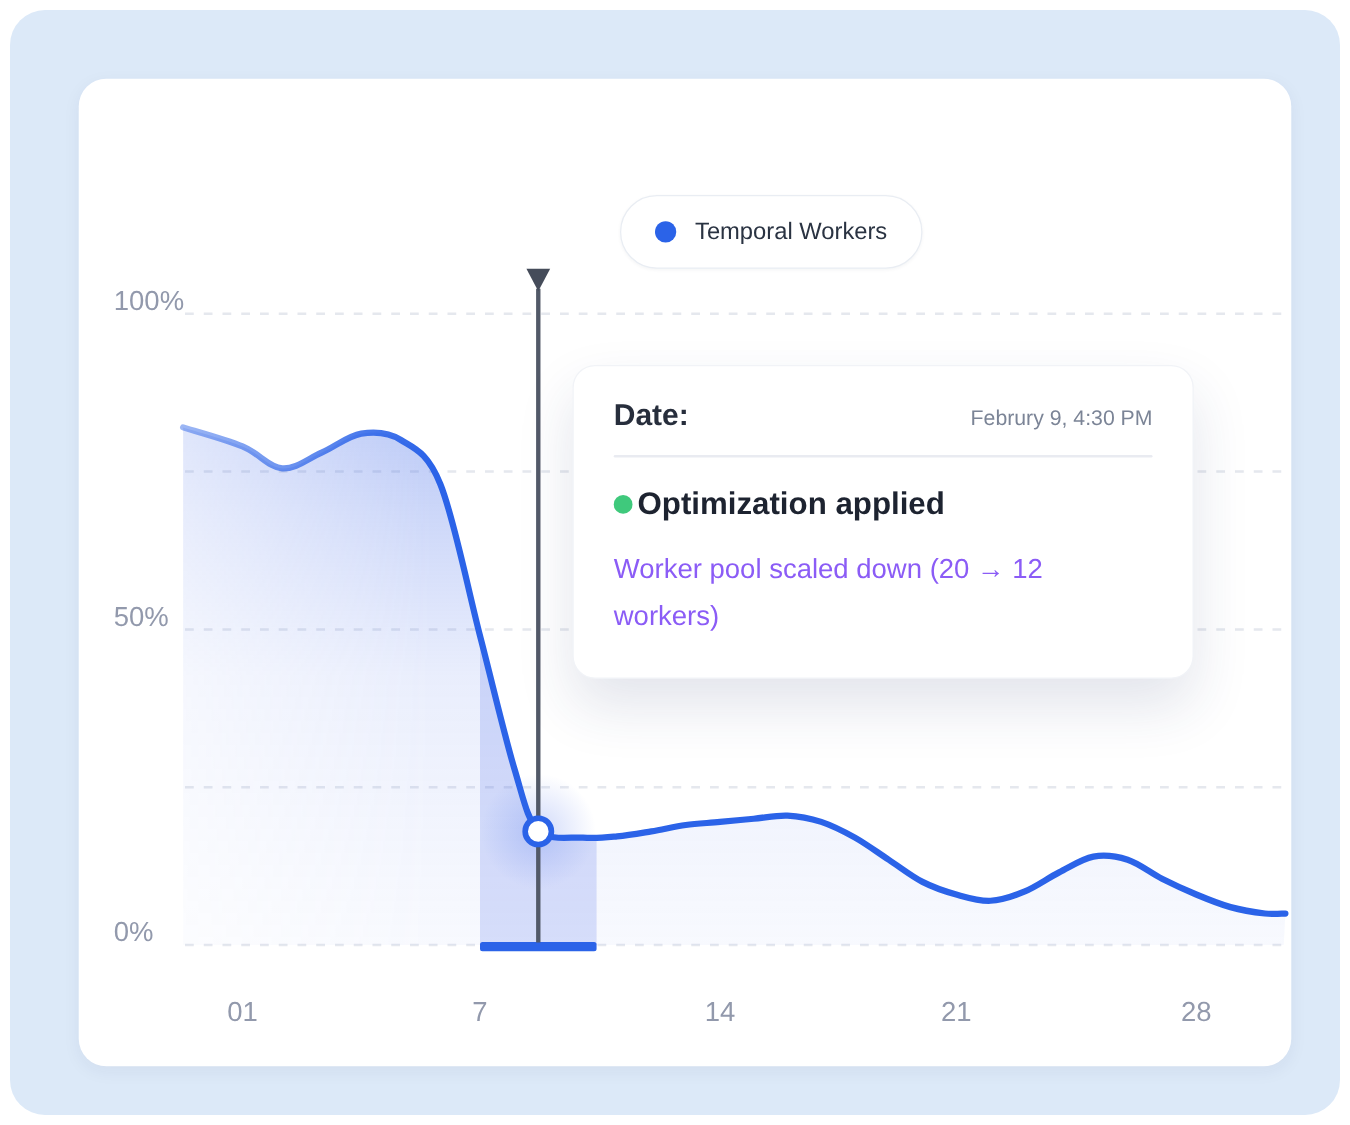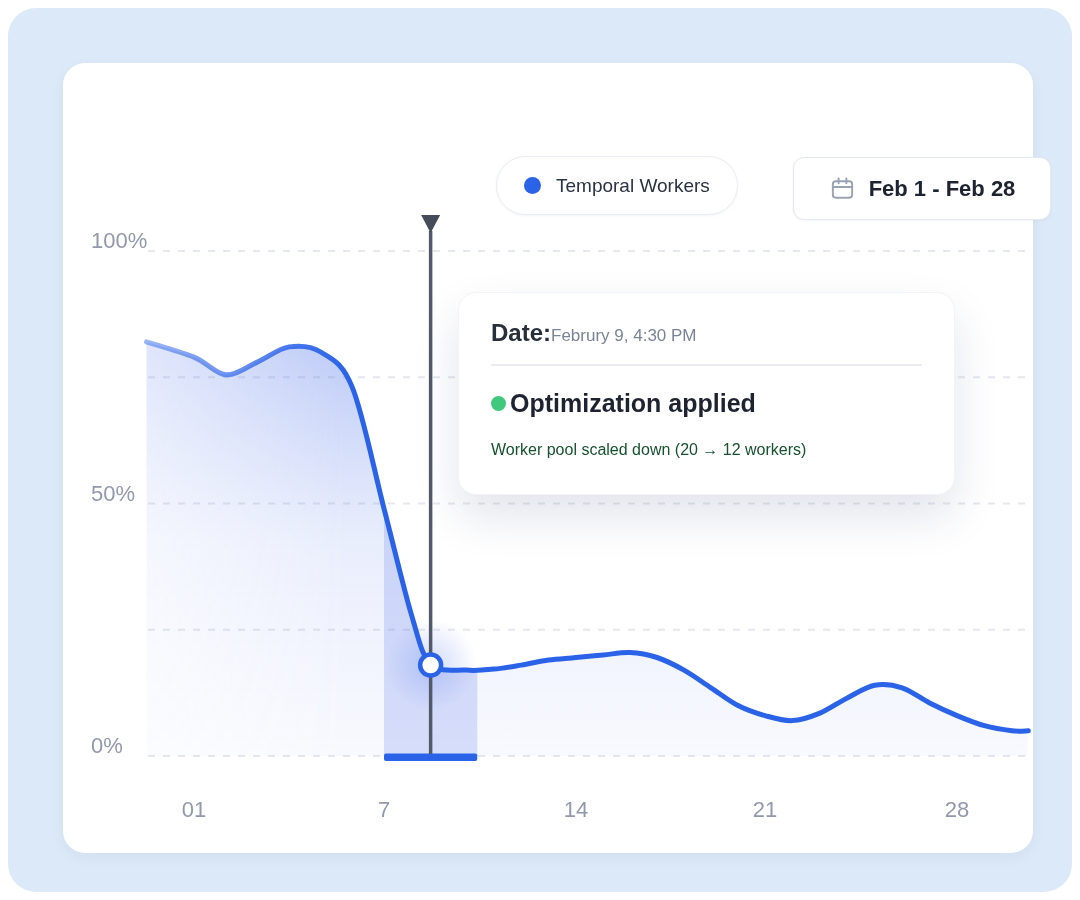--- a/index.html
+++ b/index.html
@@ -33,51 +33,42 @@
 
   .chart-layer { position:absolute; left:0; top:16px; width:916px; height:900px; pointer-events:none; }
   .chart-layer svg { display:block; }
 
   .tick-label { font-family:"Liberation Sans", sans-serif; }
 
   .tooltip { position:absolute; left:458px; top:276px; width:497px;
              background:#ffffff; border:1px solid #f1f3f7; border-radius:18px;
              padding:26px 32px 30px 32px;
              box-shadow:0 22px 45px rgba(40,55,110,0.13); pointer-events:none; }
-  .tt-row { display:flex; justify-content:flex-start; align-items:baseline; margin-bottom:17px; }
+  .tt-row { display:flex; justify-content:space-between; align-items:baseline; margin-bottom:17px; }
   .tt-date-label { font-size:24px; font-weight:600; color:#272e3c; }
   .tt-date-value { font-size:17px; color:#7b8496; }
   .tt-divider { height:2px; background:#e9ebf1; border-radius:1px; margin-bottom:23px; }
   .tt-event { display:flex; align-items:center; gap:4px; margin-bottom:18px; }
   .tt-event-dot { width:15px; height:15px; border-radius:50%; background:#3FC97C; flex:0 0 auto; }
   .tt-event-title { font-size:25px; font-weight:600; color:#1d2330; }
-  .tt-body { font-size:16px; color:#14532d; line-height:1.72; }
+  .tt-body { font-size:22px; color:#8b5cf6; line-height:1.72; }
 </style>
 </head>
 <body>
 
 <div class="page">
   <div class="panel">
     <div class="card">
 
 
       <div class="legend-pill">
         <span class="legend-dot"></span>
         <span class="legend-label">Temporal Workers</span>
       </div>
 
-      <button class="date-btn">
-        <svg class="cal-icon" viewBox="0 0 28 28">
-          <rect x="4" y="6.5" width="20" height="17" rx="3"></rect>
-          <line x1="4" y1="12.5" x2="24" y2="12.5"></line>
-          <line x1="10" y1="3.5" x2="10" y2="8.5"></line>
-          <line x1="18" y1="3.5" x2="18" y2="8.5"></line>
-        </svg>
-        <span>Feb 1 - Feb 28</span>
-      </button>
     </div>
   </div>
 
   <div class="chart-layer">
     <svg id="chart-svg" width="1080" height="900" viewBox="0 0 1080 900">
       <defs>
         <linearGradient id="areaGrad" x1="0" y1="305" x2="0" y2="745" gradientUnits="userSpaceOnUse">
           <stop offset="0" stop-color="#4f74e9" stop-opacity="0.42"></stop>
           <stop offset="0.5" stop-color="#6e8cee" stop-opacity="0.15"></stop>
           <stop offset="1" stop-color="#89a2f0" stop-opacity="0.06"></stop>

